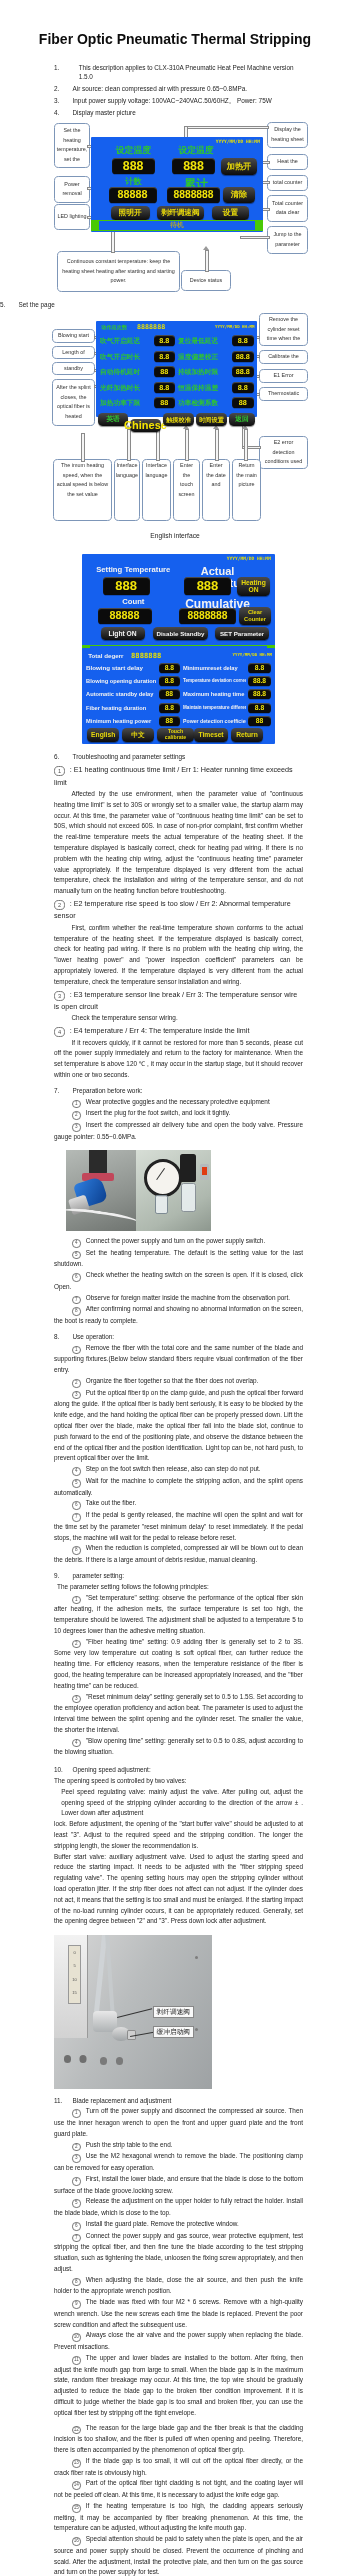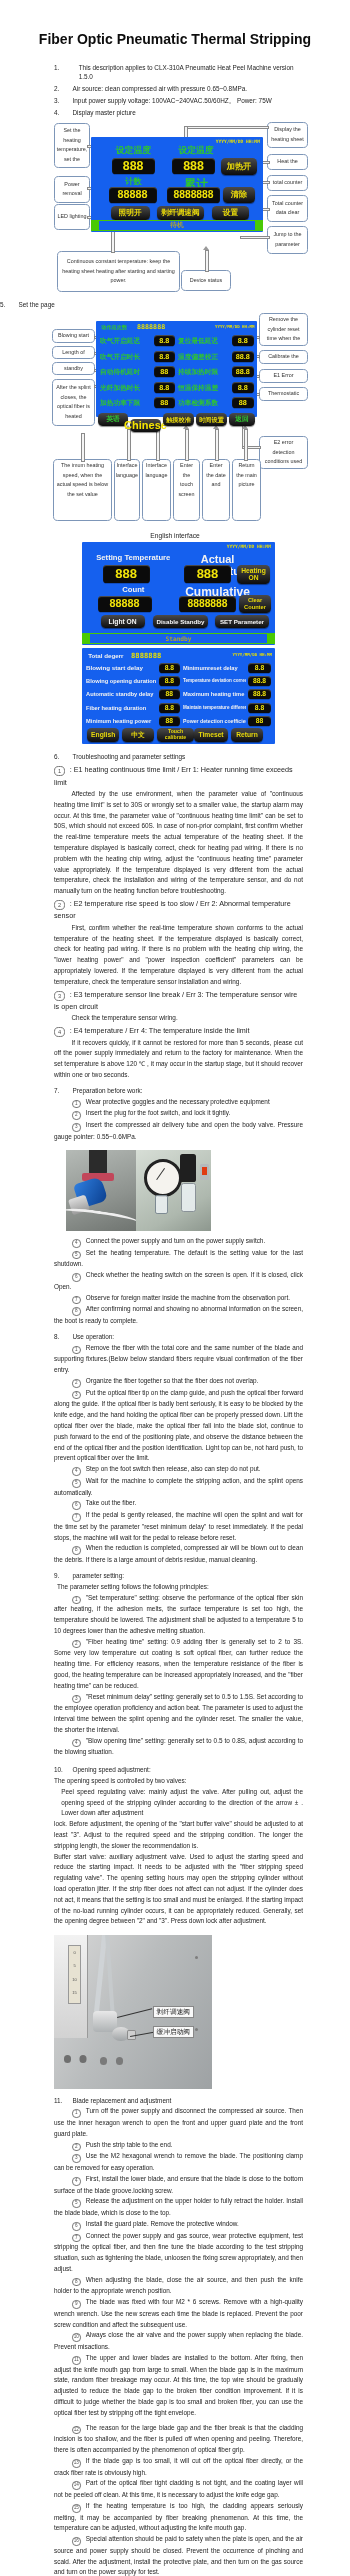--- a/index.html
+++ b/index.html
@@ -223,21 +223,21 @@
       <div class="hbtn" style="left:34px;top:98px;width:31px;height:13.4px;font-size:11px;color:#f5e400">Chinese</div>
       <div class="hbtn" style="left:67px;top:92px;width:31px;height:13.4px;font-size:6.2px">触摸校准</div>
       <div class="hbtn" style="left:100px;top:92px;width:31px;height:13.4px;font-size:6.2px">时间设置</div>
       <div class="hbtn" style="left:133px;top:92px;width:26px;height:13.4px;font-size:6.7px;color:#2fc52f">返回</div>
     </div>
   </div>
 
   <div class="en-label">English interface</div>
 
   <div class="flow" style="height:106px;margin-top:3.1px;">
-    <div class="hmi" style="left:82px;top:0;width:193px;height:103px">
+    <div class="hmi" style="left:82px;top:12px;width:193px;height:103px">
       <div class="dt" style="right:4.1px;top:2.1px">YYYY/MM/DD HH:MM</div>
       <div class="wl" style="left:9.3px;top:11.3px;width:84px;font-size:7.7px">Setting Temperature</div>
       <div class="wl" style="left:97px;top:11.3px;width:77px;font-size:11px">Actual Temperature</div>
       <div class="vbox" style="left:20.6px;top:23px;width:47px;height:17.5px;font-size:13px;line-height:17.5px">888</div>
       <div class="vbox" style="left:102px;top:23px;width:47px;height:17.5px;font-size:13px;line-height:17.5px">888</div>
       <div class="hbtn" style="left:155px;top:23px;width:33px;height:18.5px;font-size:6.7px;flex-direction:column">Heating ON</div>
       <div class="wl" style="left:9.3px;top:43px;width:84px;font-size:7.7px">Count</div>
       <div class="wl" style="left:97px;top:43px;width:77px;font-size:12px">Cumulative Count</div>
       <div class="vbox" style="left:15.5px;top:54px;width:54px;height:15.5px;font-size:10.8px;line-height:15.5px">88888</div>
       <div class="vbox" style="left:97px;top:54px;width:57px;height:15.5px;font-size:10.3px;line-height:15.5px">8888888</div>

